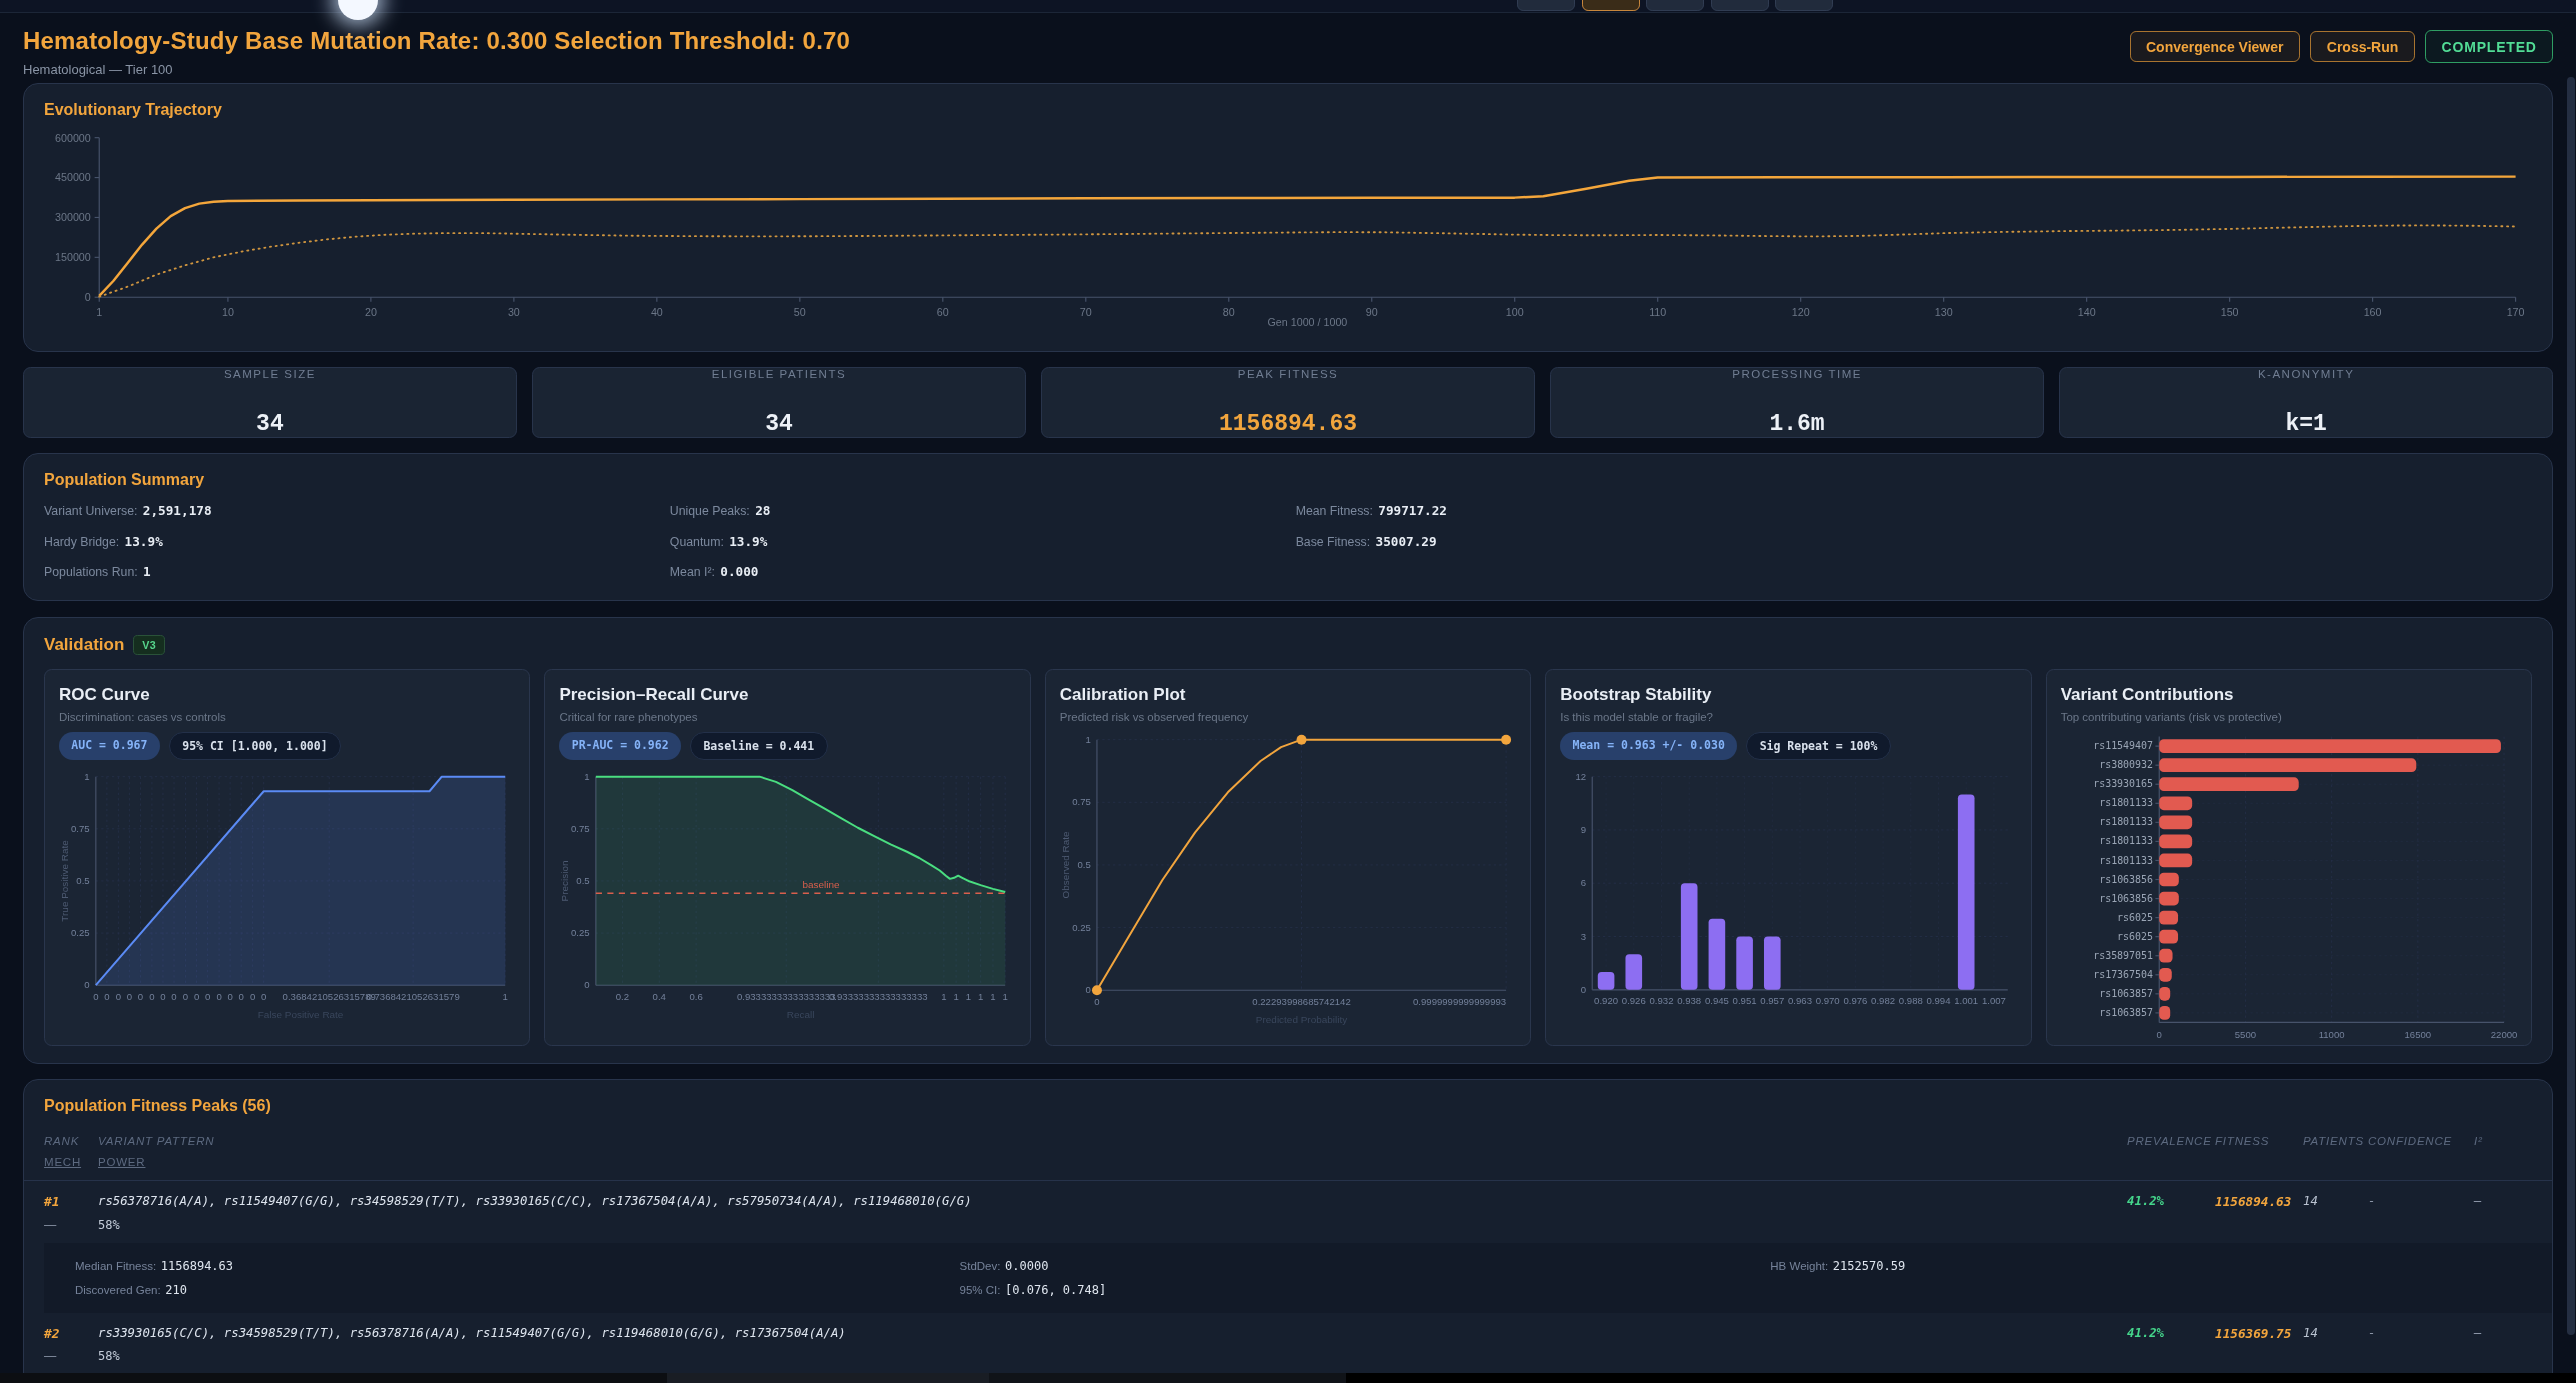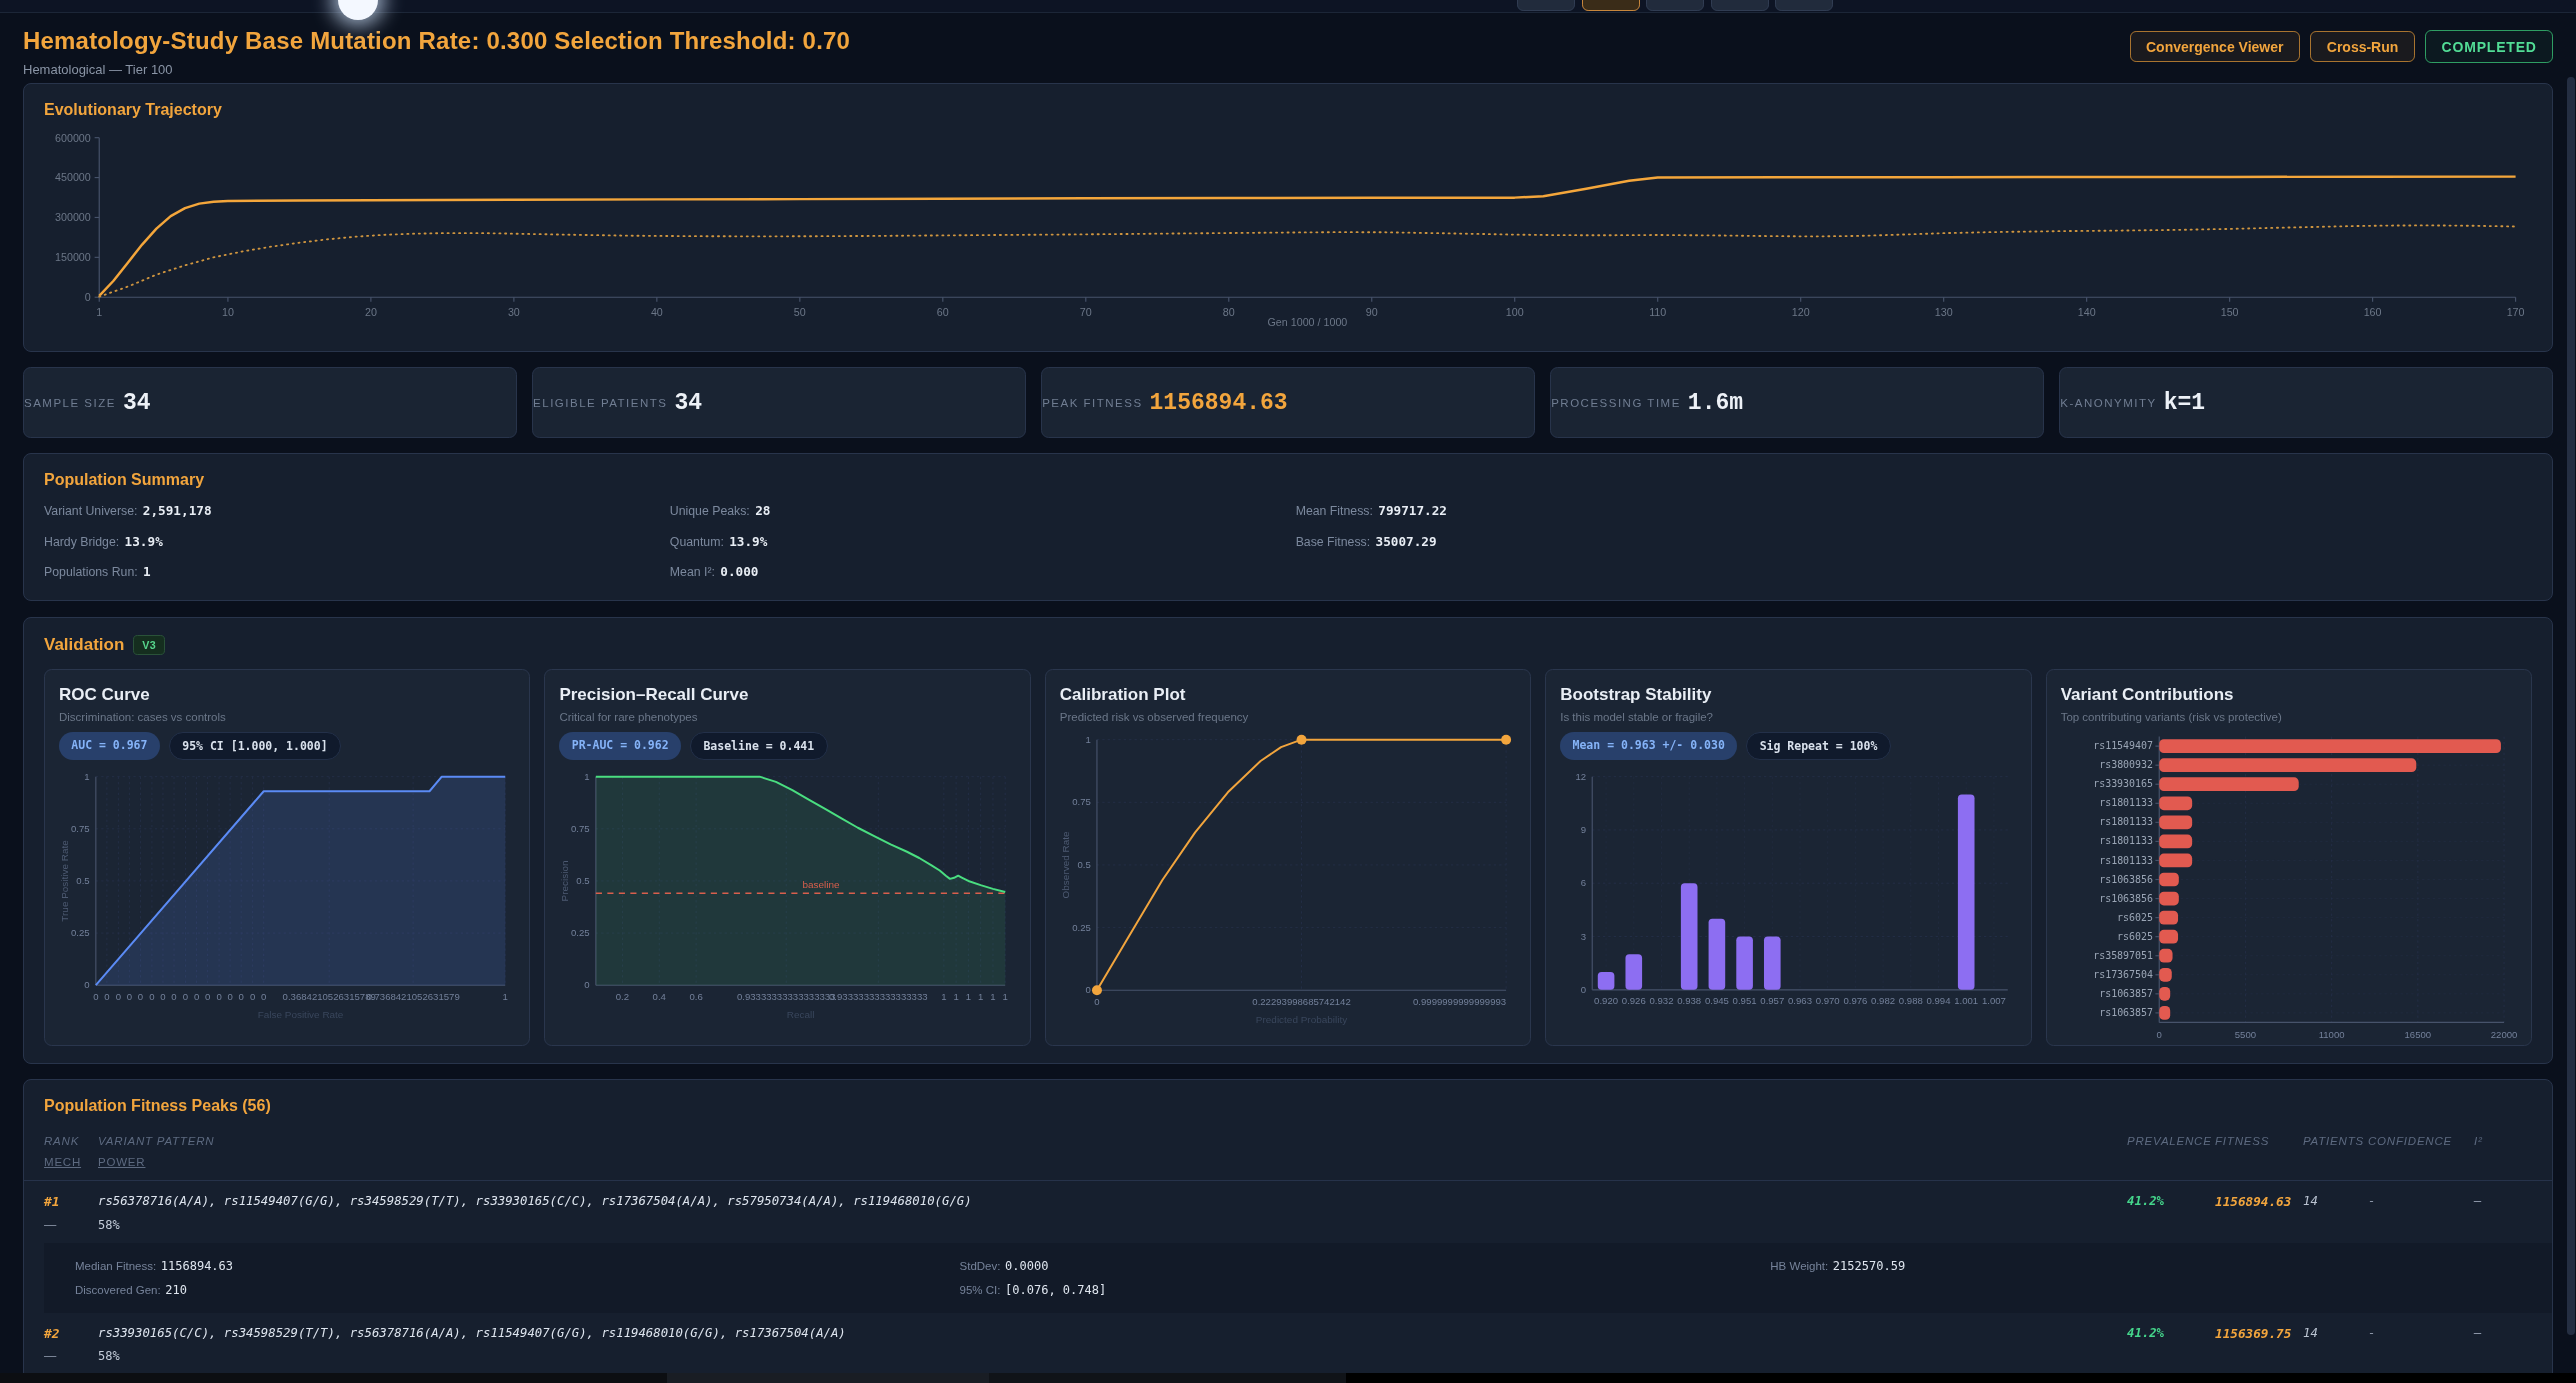--- a/index.html
+++ b/index.html
@@ -12,25 +12,25 @@
             background:#212b3c;border:0.8px solid #303c52;box-sizing:border-box;}
   .mini-btn.active{background:#3a2c18;border:1.5px solid #c8873c;}
   header{display:flex;justify-content:space-between;align-items:flex-start;padding:7.7px 23px 0;}
   h1{font-size:24px;color:#f2a53d;margin:6.1px 0 7px;font-weight:700;letter-spacing:0.2px;}
   .subtitle{font-size:13px;color:#8a95a6;}
   .h-right{display:flex;gap:10.7px;align-items:center;padding-top:9.2px;}
   .hbtn{height:31px;padding:0 15.3px;border-radius:6.1px;font-size:14px;font-weight:700;cursor:pointer;
         background:rgba(240,164,60,.07);border:1.5px solid #a9742f;color:#f2a53d;font-family:"Liberation Sans",sans-serif;}
   .hbtn.green{background:rgba(60,200,120,.05);border:1.5px solid #2f9e63;color:#52dd96;letter-spacing:0.8px;}
   main{padding:6.1px 23px 0;display:flex;flex-direction:column;gap:15.3px;}
-  .panel{background:#161f2e;border:0.8px solid #28344b;border-radius:8px;padding:17px 20px;box-sizing:border-box;}
+  .panel{background:#161f2e;border:0.8px solid #28344b;border-radius:15px;padding:17px 20px;box-sizing:border-box;}
   .ptitle{color:#f2a53d;font-size:16px;font-weight:700;margin:0 0 10.7px;}
   .stats{display:flex;gap:15.3px;}
   .stat{flex:1;background:#1a2433;border:0.8px solid #28344b;border-radius:7.7px;height:69px;
-        display:flex;flex-direction:row;align-items:center;justify-content:flex-start;gap:7px;}
+        display:flex;flex-direction:column;align-items:center;justify-content:space-between;gap:7px;}
   .stat .lab{font-size:11.5px;color:#707d92;letter-spacing:1.5px;}
   .stat .val{font-size:23px;font-weight:700;color:#edf1f7;font-family:Liberation Mono, monospace;}
   .stat .val.orange{color:#f2a53d;}
   .sum-grid{display:grid;grid-template-columns:repeat(4,1fr);column-gap:15.3px;padding:3.1px 0 4.6px;}
   .sum-col{display:flex;flex-direction:column;gap:15.3px;}
   .sum-item{font-size:12.3px;color:#7c899e;}
   .sum-item b{color:#e8edf4;font-family:"DejaVu Sans Mono",monospace;font-weight:700;margin-left:5.4px;font-size:12.7px;}
   .vhead{display:flex;align-items:center;gap:9.2px;margin-bottom:14px;}
   .vhead .ptitle{margin:0;font-size:17px;}
   .vbadge{background:#152e1f;border:0.8px solid #2a5239;color:#57d68c;font-size:10.7px;font-weight:700;

